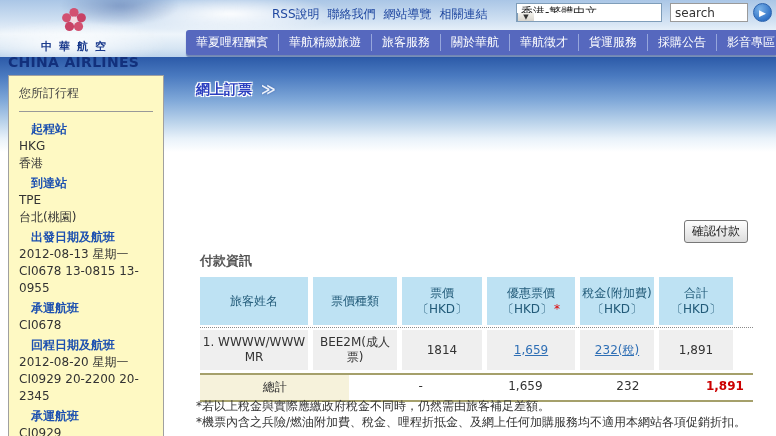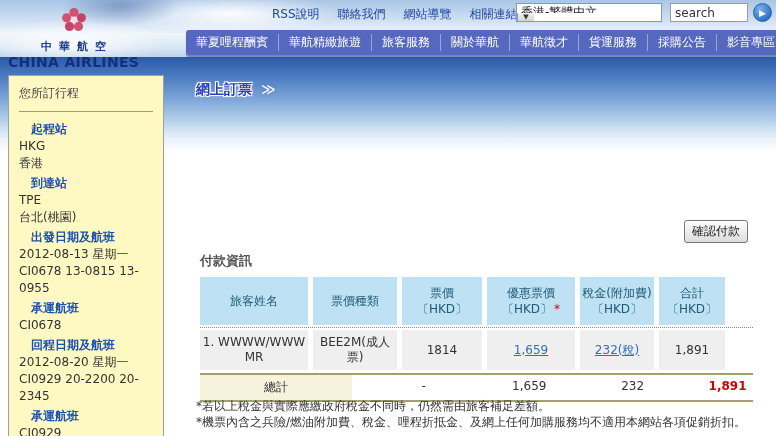--- a/index.html
+++ b/index.html
@@ -23,21 +23,21 @@
   .logo { position:absolute; left:8px; top:6px; display:flex; align-items:center; gap:5px; cursor:pointer;flex-direction:column; }
   .logo-flower svg { display:block; }
   .logo-text { display:flex; flex-direction:column; align-items:center; }
   .logo-cn { color:#1a3a8c; font-size:11px; font-weight:bold; letter-spacing:7px; text-indent:7px; }
   .logo-en { color:#12307c; font-size:14px; font-weight:bold; letter-spacing:0.3px; }
   .logo-globe { width:15px; height:15px; border-radius:50%;
     background:radial-gradient(circle at 35% 35%, #e8f0fa 20%, #9fb8dc 50%, #6e8fc0 100%);
     border:1px solid #8aa4cc; }
 
   
-  .topbar-links { position:absolute; left:272px; top:6px; display:flex; gap:18px; font-size:12px; }
+  .topbar-links { position:absolute; left:272px; top:6px; display:flex; gap:8px; font-size:12px; }
   .topbar-link { color:#1f47a0; cursor:pointer; white-space:nowrap; }
   .lang-select { position:absolute; left:516px; top:3px; width:146px; height:19px; background:#fff;
     border:1px solid #7f9db9; display:flex; cursor:pointer;flex-direction:column; }
   .lang-text { flex:1; font-size:12px; line-height:17px; padding:0 4px; color:#222; overflow:hidden; white-space:nowrap; }
   .lang-arrow { width:17px; background:linear-gradient(#f2f1ec,#d8d4cc); border-left:1px solid #7f9db9;
     display:flex; align-items:center; justify-content:center; font-size:7px; color:#333; }
   .search-input { position:absolute; left:670px; top:3px; width:78px; height:19px; border:1px solid #9a9a9a;
     font-size:12px; padding:0 4px; color:#333; font-family:inherit; }
   .search-btn { position:absolute; left:753px; top:3px; width:19px; height:19px; border-radius:50%;
     background:radial-gradient(circle at 35% 30%, #7ab2e8, #2d6fc4 75%); color:#fff; font-size:9px;
@@ -72,21 +72,21 @@
   .confirm-btn { position:absolute; left:684px; top:220px; width:64px; height:23px; font-size:12px; color:#222;
     background:linear-gradient(#fefefe,#dcdcdc); border:1px solid #777; border-radius:3px;
     font-family:inherit; cursor:pointer; }
   .section-title { position:absolute; left:200px; top:252px; font-size:13px; font-weight:bold; color:#555; }
 
   .table { position:absolute; left:200px; top:277px; width:553px; }
   .thead { display:flex; }
   .th { background:#bee2f3; color:#215a78; font-size:12px; height:48px; display:flex; flex-direction:column;
     align-items:center; justify-content:center; line-height:16px; text-align:center; }
   .th + .th, .td + .td { margin-left:5px; }
-  .c1{width:108px}.c2{width:84px}.c3{width:80px}.c4{width:88px}.c5{width:74px}.c6{width:66px}
+  .c1{width:108px}.c2{width:84px}.c3{width:80px}.c4{width:88px}.c5{width:74px}.c6{width:74px}
   .star { color:#e00000; margin-left:2px; }
   .hline2 { display:flex; align-items:center; }
   .dotted { border-top:1px dotted #8a8a8a; margin-top:2px; }
   .trow { display:flex; margin-top:2px;border-radius:9px; }
   .td { background:#efefef; color:#333; font-size:12px; min-height:40px; display:flex; align-items:center;
     justify-content:center; text-align:center; line-height:15px; padding:2px; overflow-wrap:anywhere; }
   .cell-link { color:#2f6fb5; text-decoration:underline; cursor:pointer; }
   .total-sep { border-top:2px solid #a5a06b; margin-top:3px; }
   .total-row { display:flex; border-bottom:2px solid #a5a06b;gap:36px; }
   .total-label { width:197px; background:#f6f2db; text-align:center; font-size:12px; color:#333; padding:4px 0; }

